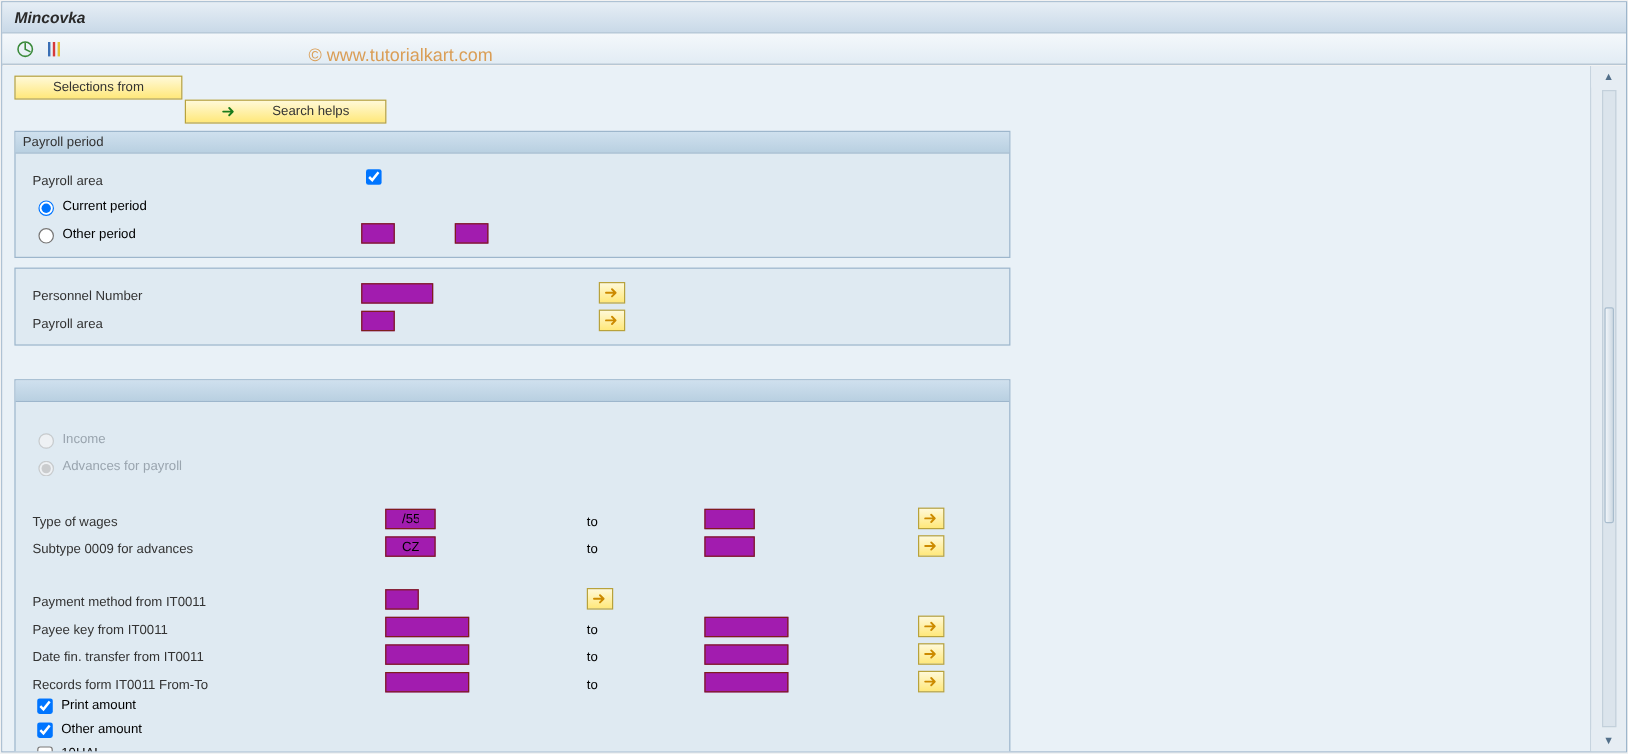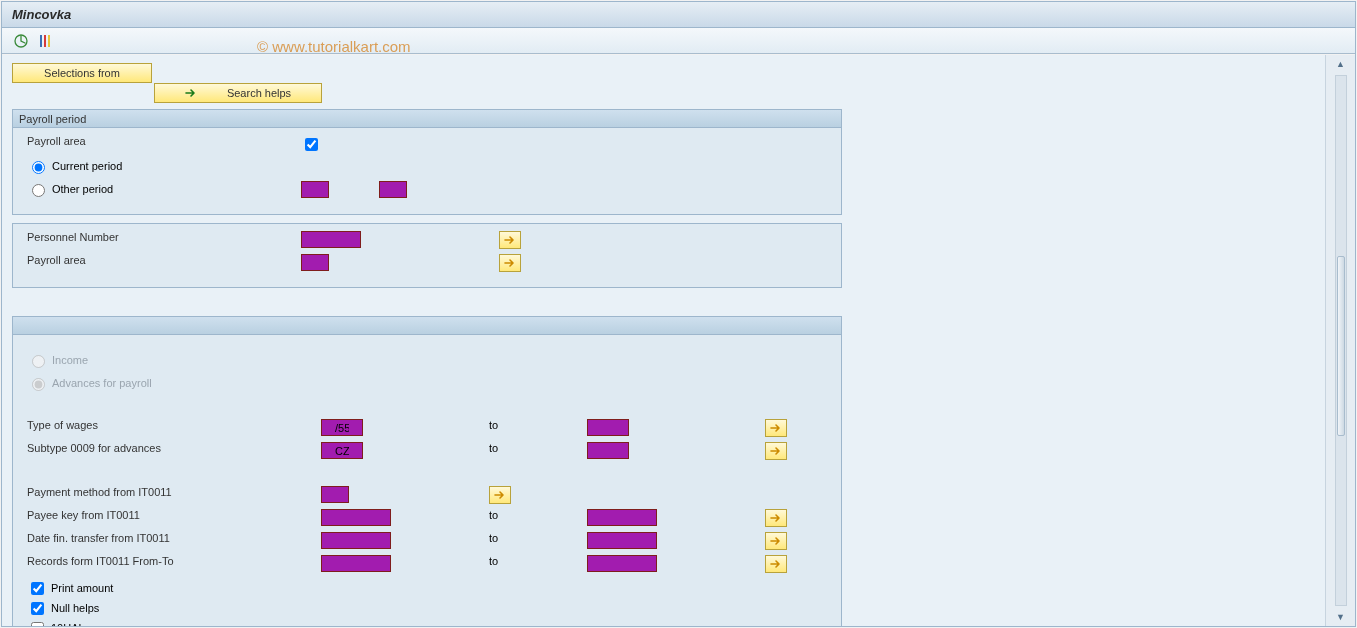--- a/index.html
+++ b/index.html
@@ -136,21 +136,21 @@
     color: #333;
   }
   .groupbox .gb-body {
     padding: 6px 10px 10px 10px;
   }
   .groupbox.big { padding-bottom: 4px; }
 
   
   .row {
     display: flex;
-    align-items: flex-start;
+    align-items: flex-end;
     height: 22px;
     margin: 1px 0;
     gap: 48px;
   }
   .lbl {
     width: 230px;
     padding-left: 4px;
     color: #333;
   }
   .lbl.disabled, .radio.disabled { color: #9aa5af; }
@@ -382,21 +382,21 @@
               </svg>
           </div>
         </div>
 
         <div class="chkrow">
           <input type="checkbox" class="chk" checked="" style="">
           <span>Print amount</span>
         </div>
         <div class="chkrow">
           <input type="checkbox" class="chk" checked="" style="">
-          <span>Null helps</span>
+          <span>Other amount</span>
         </div>
         <div class="chkrow">
           <input type="checkbox" class="chk" style="">
           <span>10HAL</span>
         </div>
 
       </div>
     </div>
 
   </div>

